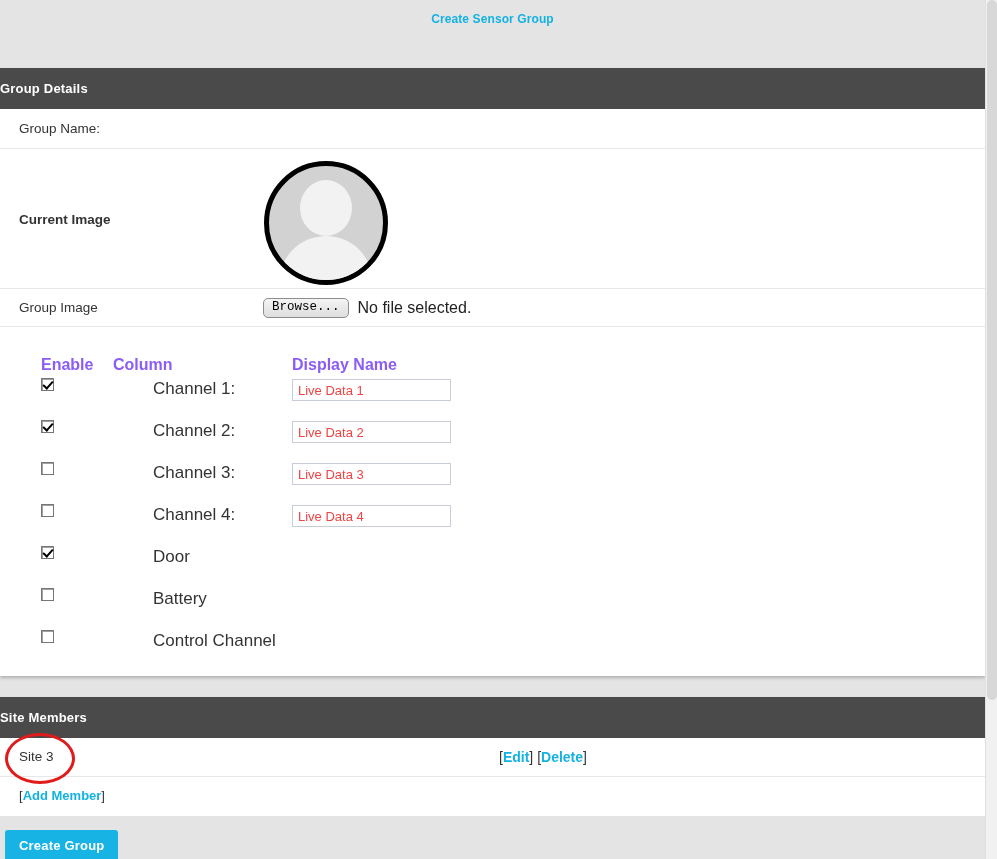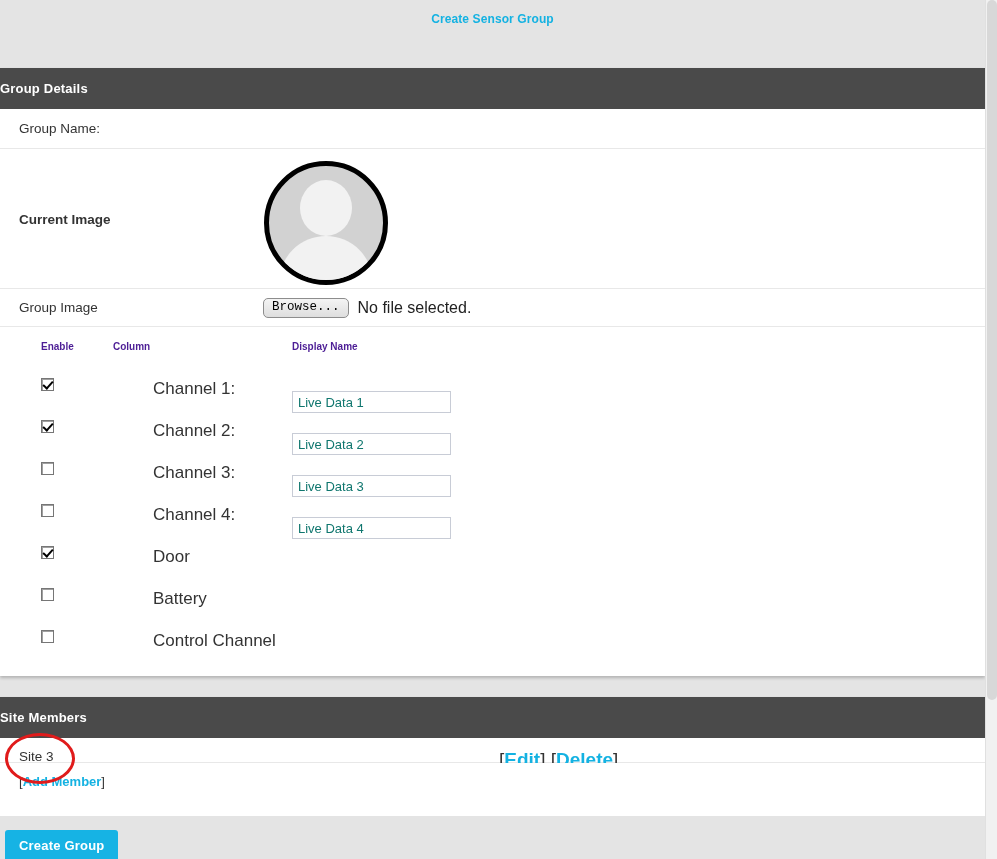--- a/index.html
+++ b/index.html
@@ -147,24 +147,24 @@
     padding-top: 14px;
   }
   .chan-head {
     position: relative;
     height: 30px;
   }
   .col-enable  { position: absolute; left: 41px; }
   .col-column  { position: absolute; left: 113px; }
   .col-display { position: absolute; left: 292px; }
   .chan-head span {
-    font-size: 10px;
-    font-weight: bold;
-    color: #4c1d95;
-    top: 0;
+    font-size: 16px;
+    font-weight: bold;
+    color: #8b5cf6;
+    top: 15px;
   }
   .chan-row {
     position: relative;
     height: 42px;
   }
   .chan-row .col-column,
   .chan-row .col-display { top: 8px; }
   .chan-row .col-column {
     font-size: 17px;
     color: #333;
@@ -190,33 +190,32 @@
     border-width: 0 2px 2px 0;
     transform: rotate(42deg);
   }
   .dn-input {
     position: absolute;
     width: 159px; height: 20px;
     border: 1px solid #c8ccd6;
     background: #fff;
     font-family: "Liberation Sans", sans-serif;
     font-size: 13px;
-    color: #0f766e;
+    color: #ef4444;
     padding: 10px 5px;
     outline: none;
-    margin-top: 12px;
-  }
-
-  
-  #row-site-member { height: 25px; }
+  }
+
+  
+  #row-site-member { height: 39px; }
   #row-site-member .row-label { top: 11px; }
   .member-actions {
     position: absolute;
     left: 499px; top: 11px;
-    font-size: 19px;
+    font-size: 14px;
     color: #333;
   }
   .lnk {
     color: #14b2e2;
     font-weight: bold;
     text-decoration: none;
     cursor: pointer;
   }
   #row-add-member { height: 38px; border-bottom: none; }
   #row-add-member .row-label { top: 11px; font-size: 13px; color:#333; }

